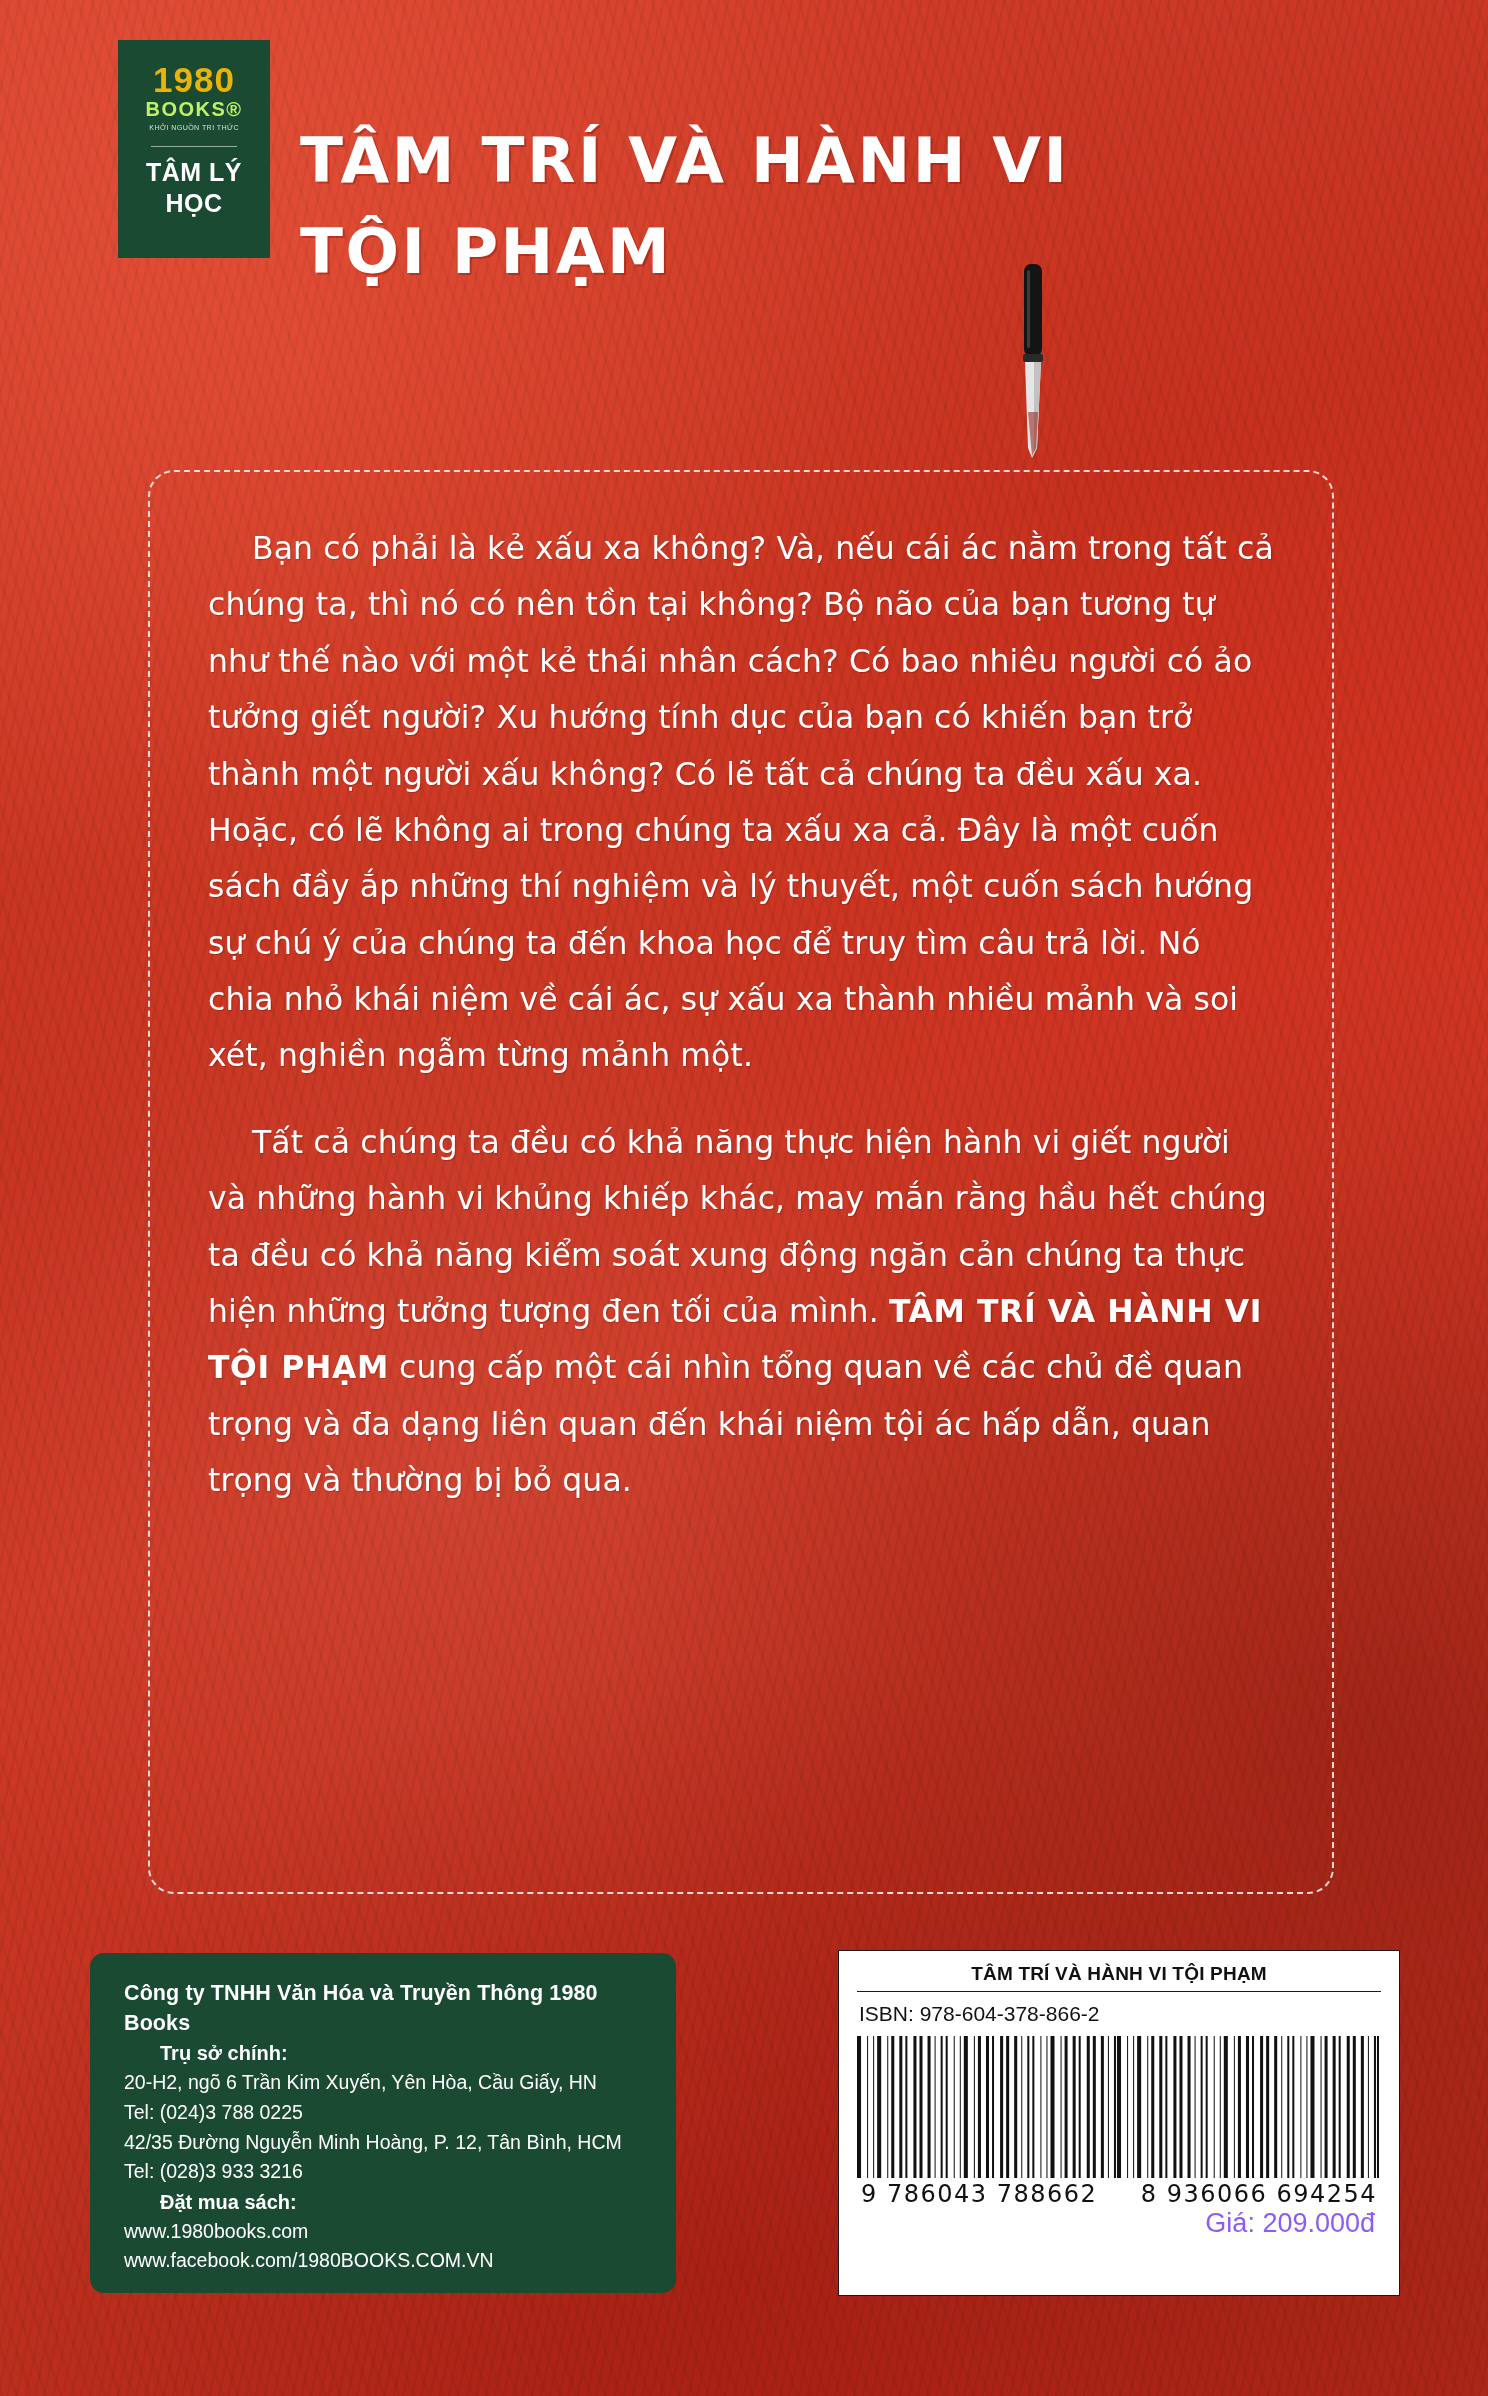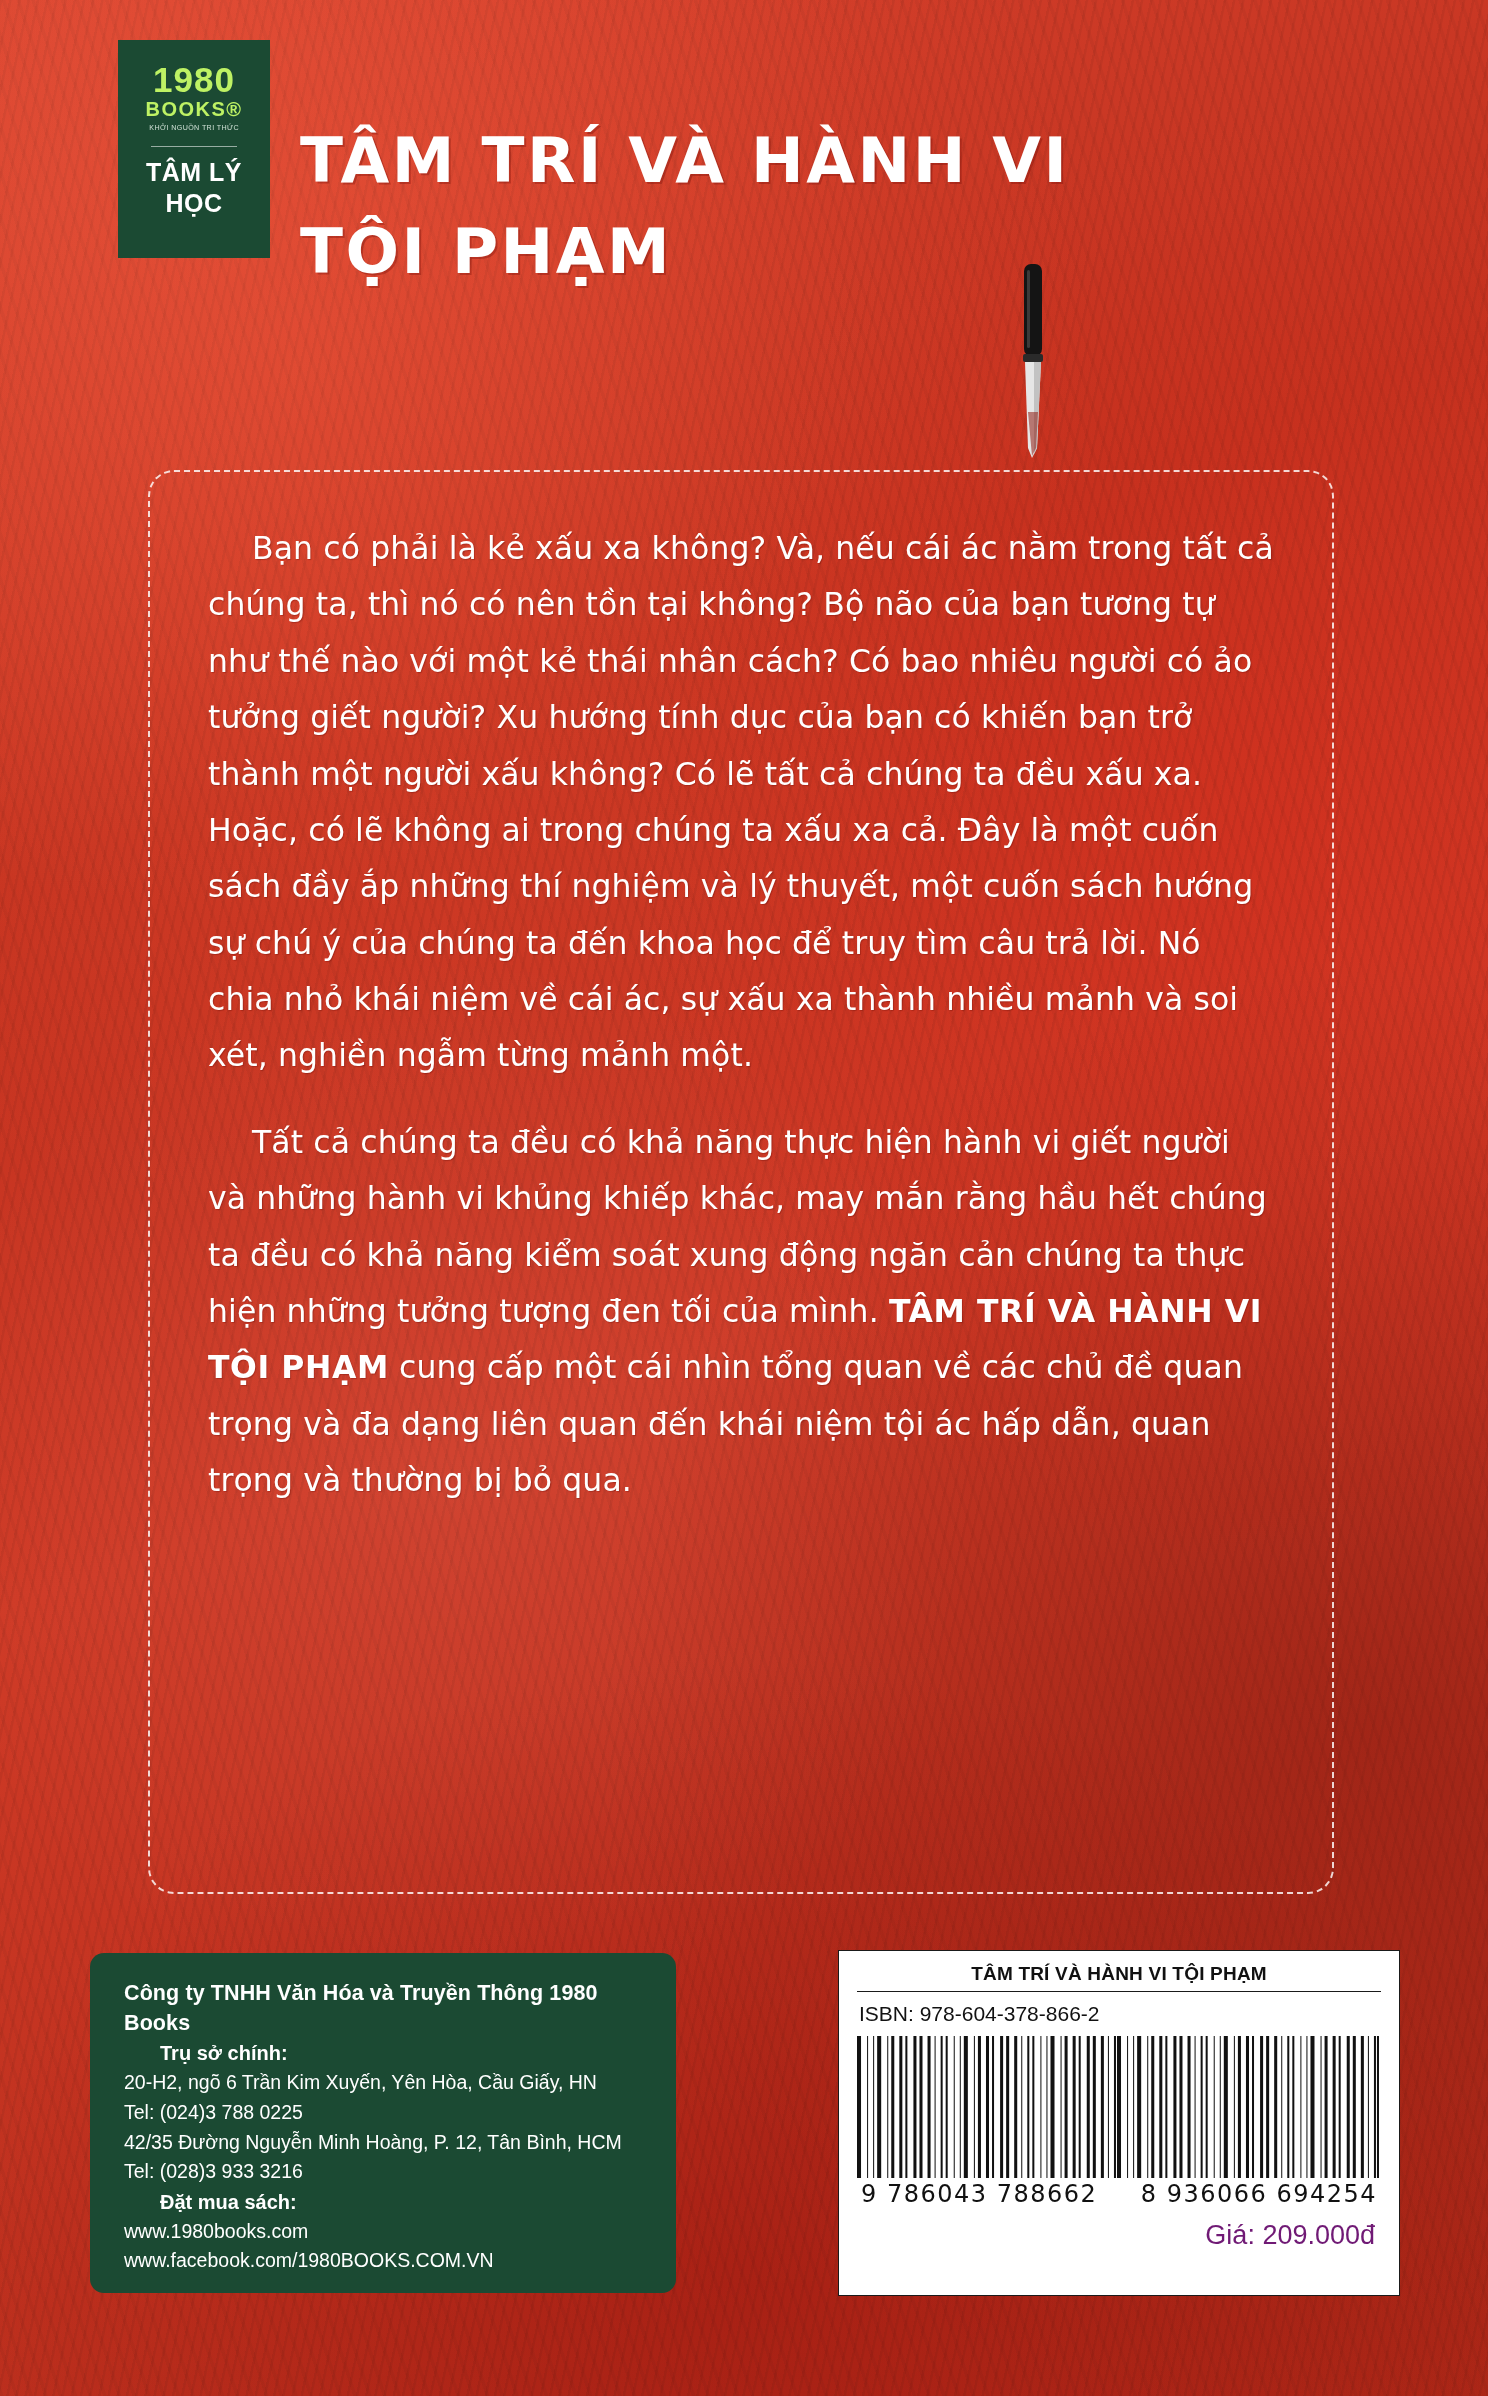--- a/index.html
+++ b/index.html
@@ -54,21 +54,21 @@
     width: 152px;
     height: 218px;
     background: #1b4a33;
     z-index: 5;
     display: flex;
     flex-direction: column;
     align-items: center;
     padding-top: 22px;
   }
   .pub-1980 {
-    color: #bef264;
+    color: #eab308;
     font-size: 35px;
     font-weight: bold;
     letter-spacing: 1px;
     line-height: 1;
     font-family: "Liberation Sans", sans-serif;
   }
   .pub-books {
     color: #bef264;
     font-size: 20px;
     font-weight: bold;
@@ -227,24 +227,24 @@
     display: flex;
     justify-content: space-between;
     font-family: "DejaVu Sans", sans-serif;
     font-size: 24px;
     color: #111;
     letter-spacing: 1.5px;
     margin-top: 2px;
     padding: 0 4px;
   }
   .bc-price {
-    margin-top: 12px;
+    margin-top: 0;
     text-align: right;
     font-size: 27px;
-    color: #701a75;
+    color: #8b5cf6;
     padding-right: 6px;
   }
 </style>
 </head>
 <body>
 
 <div class="cover">
 
   <div class="pub-badge">
     <div class="pub-1980">1980</div>

